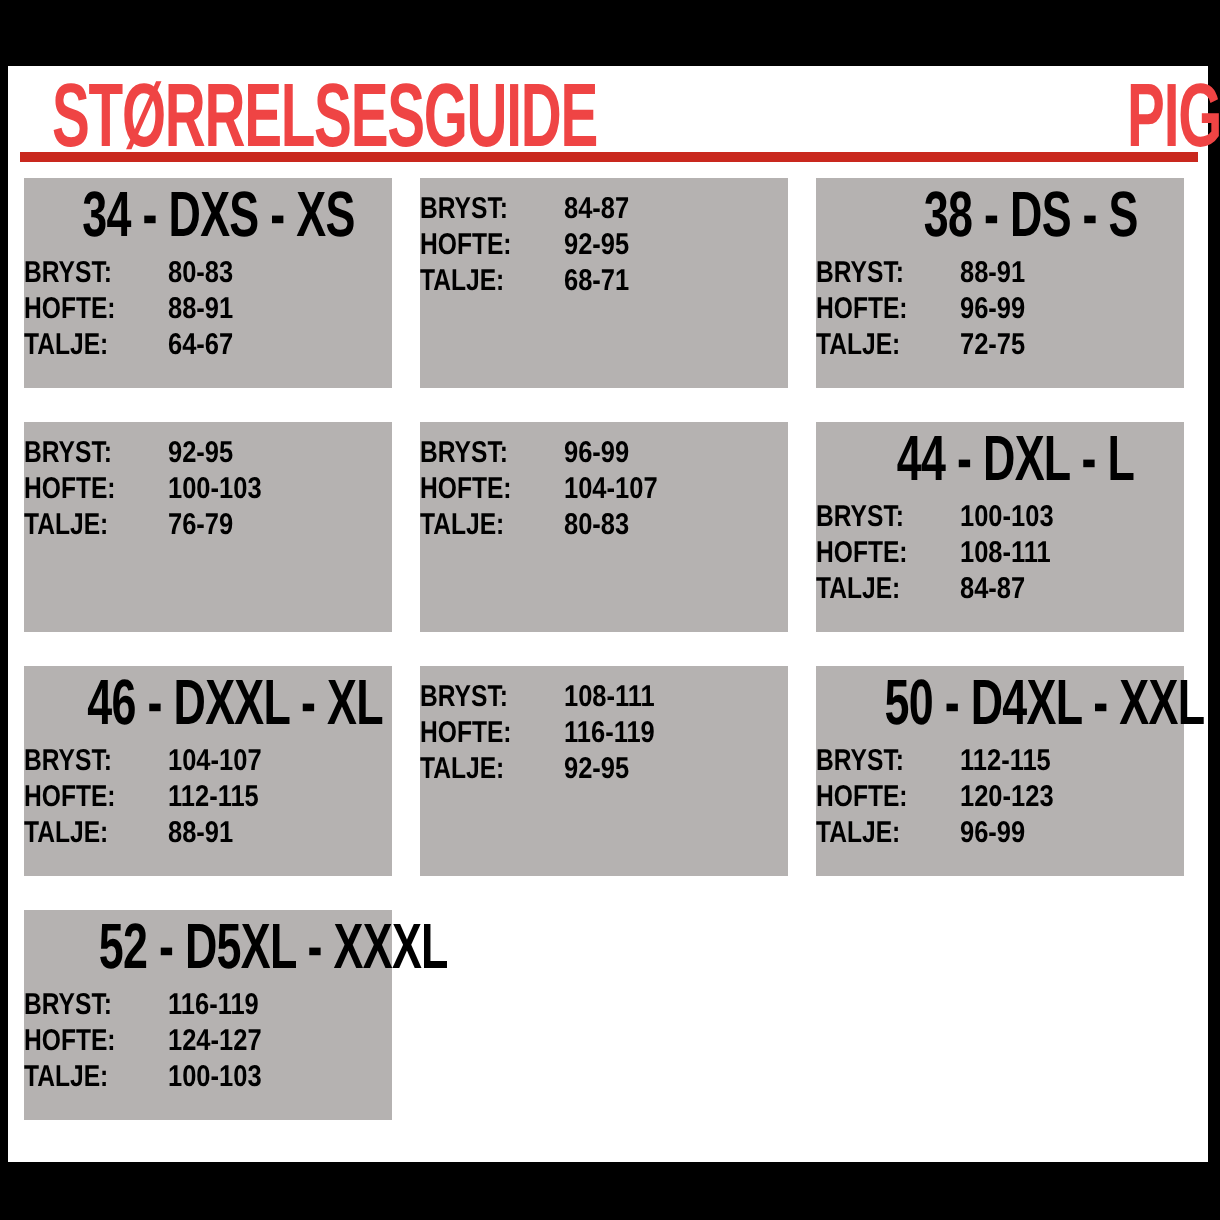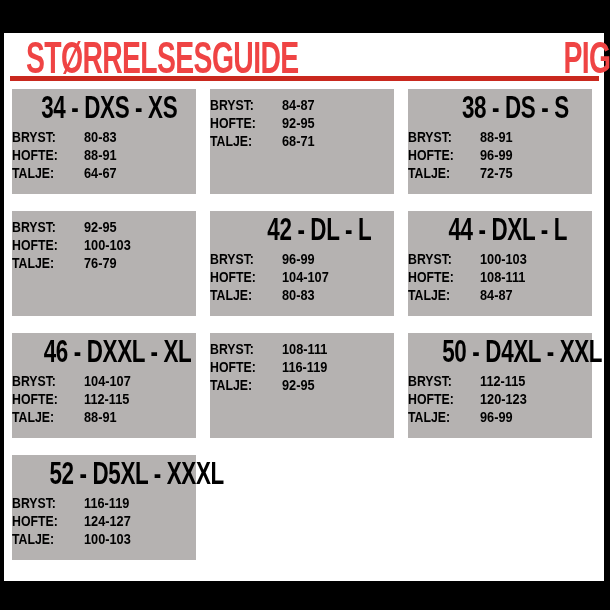--- a/index.html
+++ b/index.html
@@ -137,21 +137,20 @@
               <span class="val">100-103</span>
             </div>
           <div class="card-row">
               <span class="lbl">TALJE:</span>
               <span class="val">76-79</span>
             </div>
         </div>
       </div>
 
       <div class="card">
-        <div class="card-title"><span>42 - DL - L</span></div>
         <div class="rows">
           <div class="card-row">
               <span class="lbl">BRYST:</span>
               <span class="val">96-99</span>
             </div>
           <div class="card-row">
               <span class="lbl">HOFTE:</span>
               <span class="val">104-107</span>
             </div>
           <div class="card-row">

